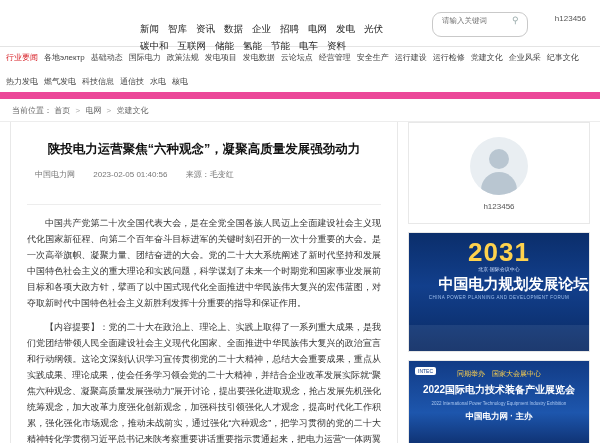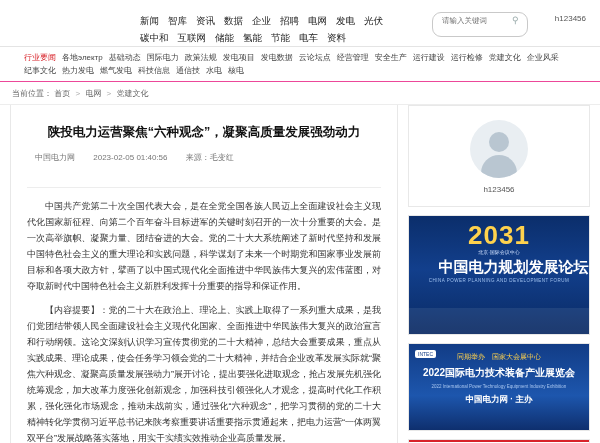--- a/index.html
+++ b/index.html
@@ -47,31 +47,31 @@
   .search-icn {
     position:absolute; right:6px; top:3px; width:9px; height:9px;
     color:#9aa; font-size:9px; line-height:9px;
   }
   .user-name {
     position:absolute; right:14px; top:14px; font-size:8px; color:#555;
   }
 
   
   .nav-main {
-    position:absolute; left:140px; top:12px; right:180px;
+    position:absolute; left:140px; top:20px; right:180px;
     display:flex; flex-wrap:wrap; gap:0 9px;
     font-size:9.5px; color:#222; line-height:17px;
   }
   .nav-main a { color:#222; text-decoration:none; white-space:nowrap; }
 
   
   .nav-sub {
-    border-top:1px solid #e4e4e4; border-bottom:1px solid #ec4899;
-    background:#fff; padding:4px 24px; display:flex; flex-wrap:wrap;
-    gap:0 6px; font-size:8px; color:#444; line-height:13px;
+    border-top:1px solid #e4e4e4; border-bottom:7px solid #ec4899;
+    background:#fff; padding:4px 6px; display:flex; flex-wrap:wrap;
+    gap:11px 6px; font-size:8px; color:#444; line-height:13px;
   }
   .nav-sub .lead { color:#d8232a; }
   .nav-sub a { color:#444; text-decoration:none; white-space:nowrap; }
 
   
   .crumb {
     padding:6px 12px 5px; font-size:8px; color:#666;
     border-bottom:1px solid #ededed; background:#fff;
   }
   .crumb a { color:#666; text-decoration:none; }

